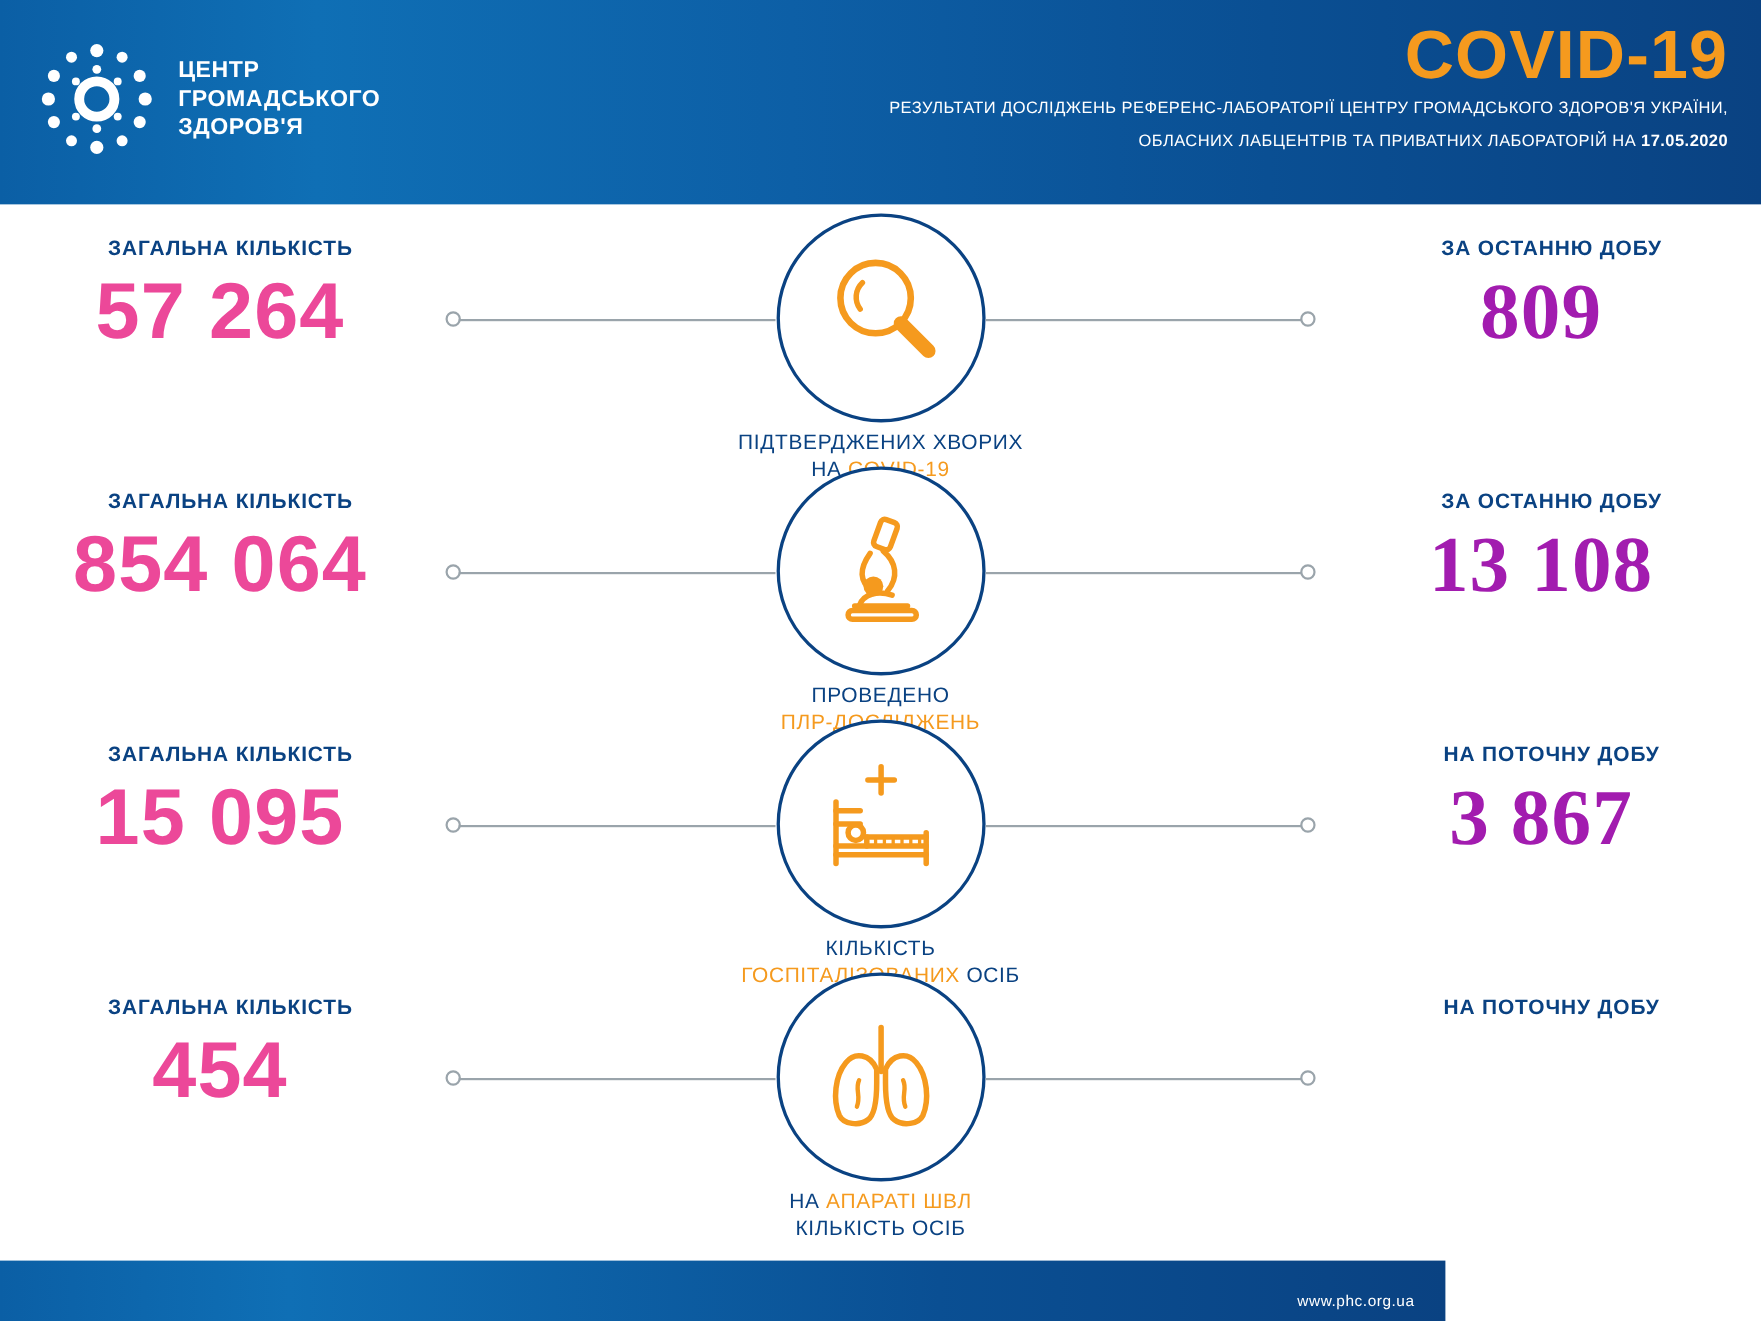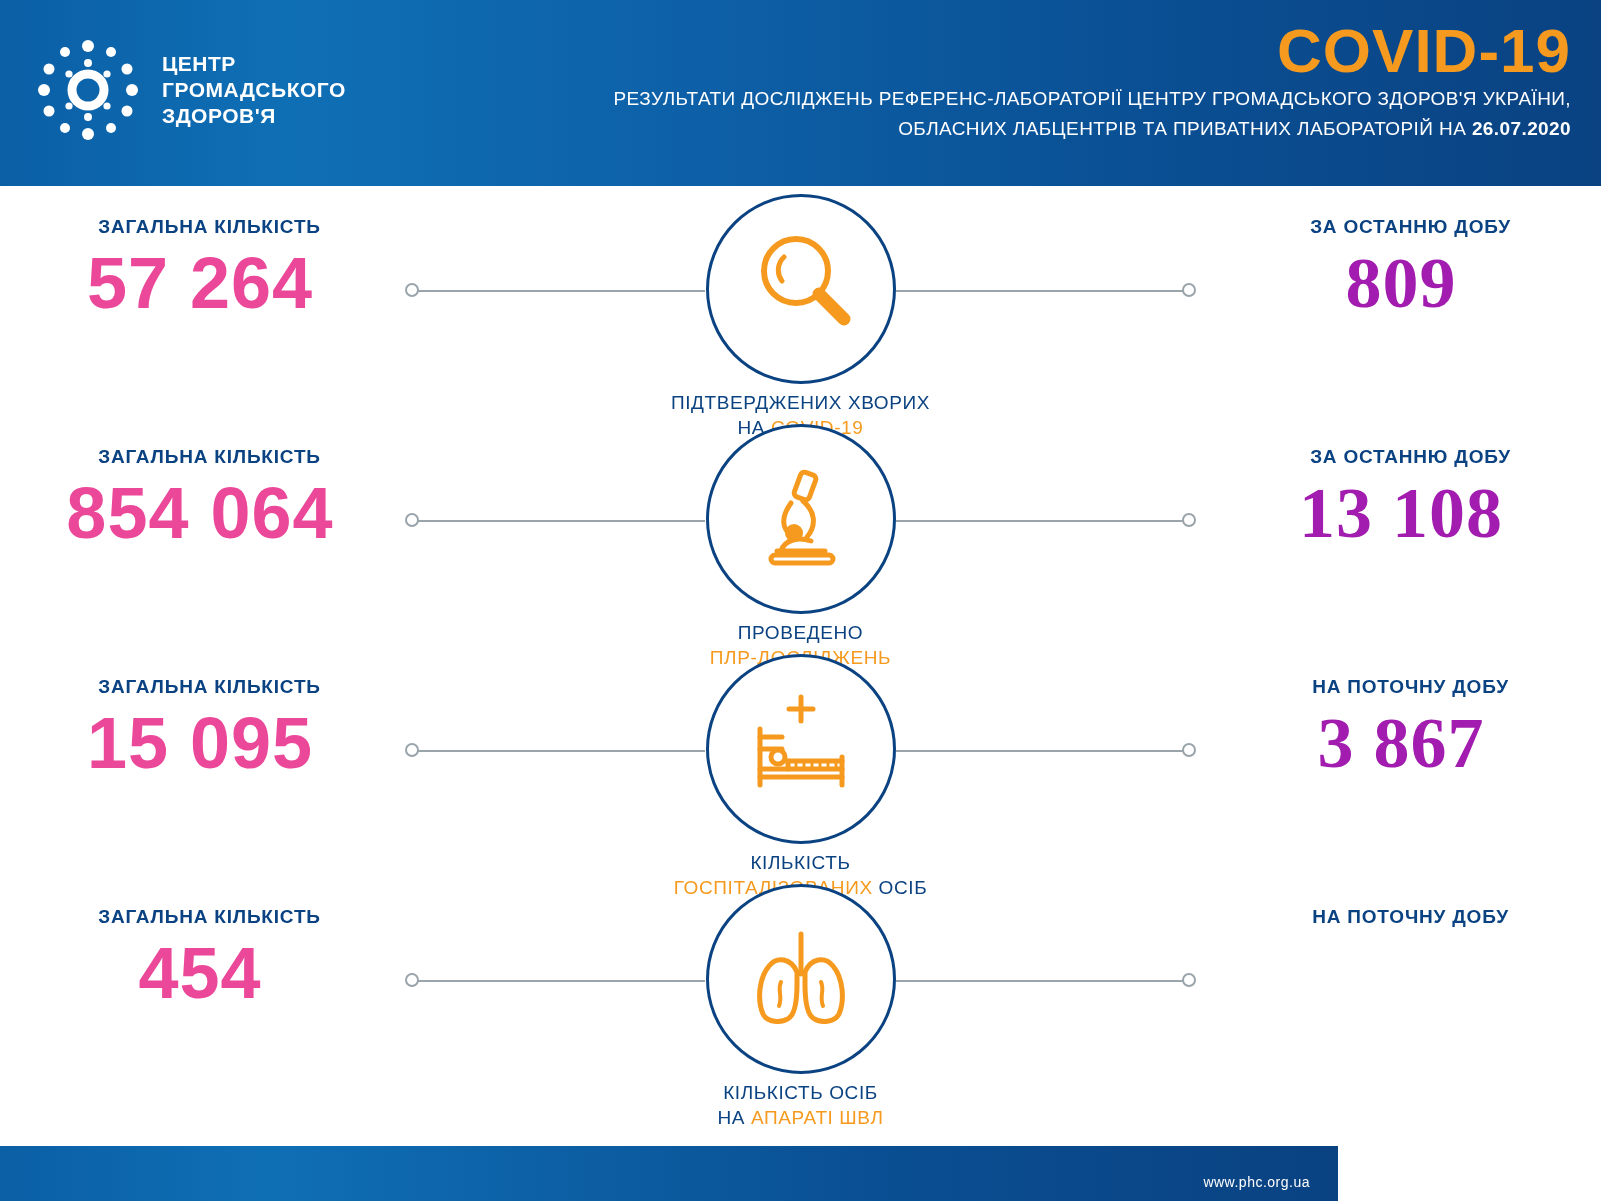--- a/index.html
+++ b/index.html
@@ -50,21 +50,21 @@
   }
   .covid-title {
     color: #f59a1e;
     font-size: 62px;
     font-weight: bold;
     letter-spacing: 1px;
     line-height: 66px;
   }
   .header-sub {
     color: #ffffff;
-    font-size: 19px;
+    font-size: 15px;
     letter-spacing: 0.4px;
     line-height: 30px;
     font-weight: normal;
   }
   .header-sub b {
     font-weight: bold;
   }
 
   
   .main {
@@ -175,21 +175,20 @@
 
   
   .icon-svg { display: block; }
 
   
   .footer {
     position: relative;
     width: 1314px;
     height: 55px;
     background: linear-gradient(90deg, #0b5fa5 0%, #0f6fb5 20%, #0a4f93 65%, #0a4282 100%);
-    padding-left: 24px;
   }
   .footer-url {
     position: absolute;
     right: 28px;
     top: 28px;
     color: #ffffff;
     font-size: 14px;
     letter-spacing: 0.5px;
   }
 </style>
@@ -227,21 +226,21 @@
       <div>ЦЕНТР</div>
       <div>ГРОМАДСЬКОГО</div>
       <div>ЗДОРОВ'Я</div>
     </div>
   </div>
 
   <div class="header-right">
     <div class="covid-title">COVID-19</div>
     <div class="header-sub">РЕЗУЛЬТАТИ ДОСЛІДЖЕНЬ РЕФЕРЕНС-ЛАБОРАТОРІЇ ЦЕНТРУ ГРОМАДСЬКОГО ЗДОРОВ'Я УКРАЇНИ,</div>
     <div class="header-sub">
-      <span>ОБЛАСНИХ ЛАБЦЕНТРІВ ТА ПРИВАТНИХ ЛАБОРАТОРІЙ НА </span><b>26.07.2020</b>
+      <span>ОБЛАСНИХ ЛАБЦЕНТРІВ ТА ПРИВАТНИХ ЛАБОРАТОРІЙ НА </span><b>17.05.2020</b>
     </div>
   </div>
 </div>
 
 <div class="main">
 
   <div class="row">
     <div class="row-inner">
       <div class="stat left">
         <div class="stat-label">ЗАГАЛЬНА КІЛЬКІСТЬ</div>
@@ -410,24 +409,24 @@
                 <path d="M60 12 L60 52"></path>
                 <path d="M56 50 C 50 36, 36 34, 28 44 C 18 56, 16 78, 22 92 C 26 100, 40 102, 48 96 C 55 91, 56 76, 56 62 Z"></path>
                 <path d="M64 50 C 70 36, 84 34, 92 44 C 102 56, 104 78, 98 92 C 94 100, 80 102, 72 96 C 65 91, 64 76, 64 62 Z"></path>
                 <path d="M40 60 C 36 68, 42 74, 38 84" stroke-width="4"></path>
                 <path d="M80 60 C 84 68, 78 74, 82 84" stroke-width="4"></path>
               </g>
             </svg>
           </span>
         </div>
         <div class="caption" style="top:196px;">
-          <div>КІЛЬКІСТЬ ОСІБ</div>
           <div>
             <span>НА </span><span class="orange">АПАРАТІ ШВЛ</span>
           </div>
+          <div>КІЛЬКІСТЬ ОСІБ</div>
         </div>
       </div>
 
       <div class="connector right">
         <span class="line"></span>
         <span class="dot"></span>
       </div>
 
       <div class="stat right">
         <div class="stat-label">НА ПОТОЧНУ ДОБУ</div>

